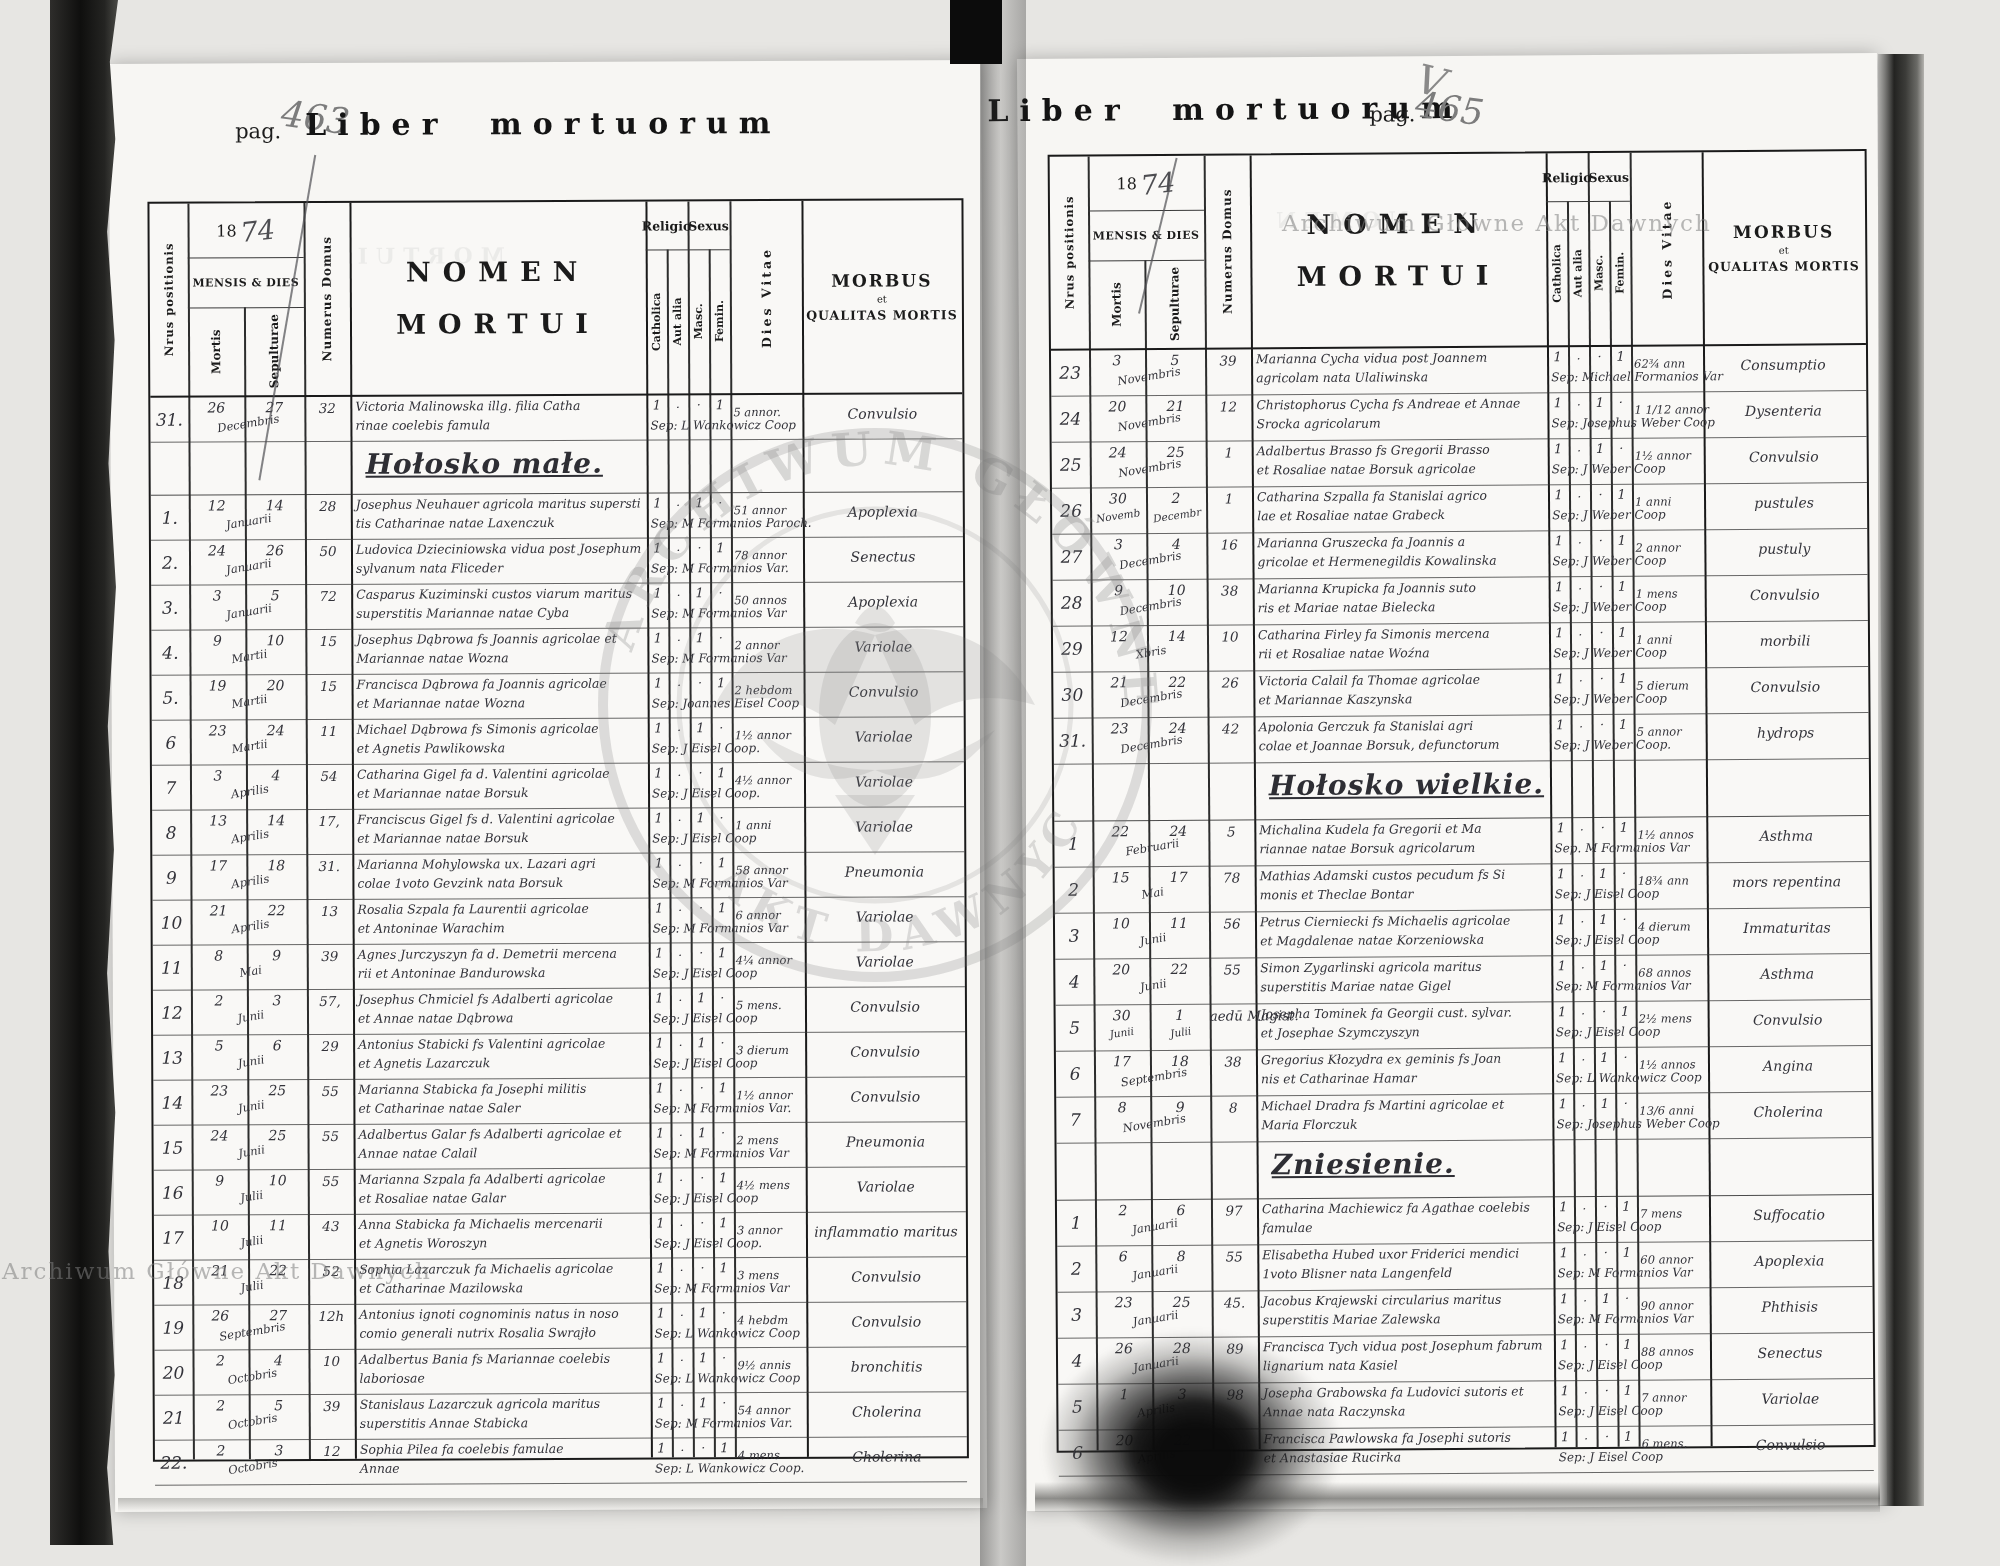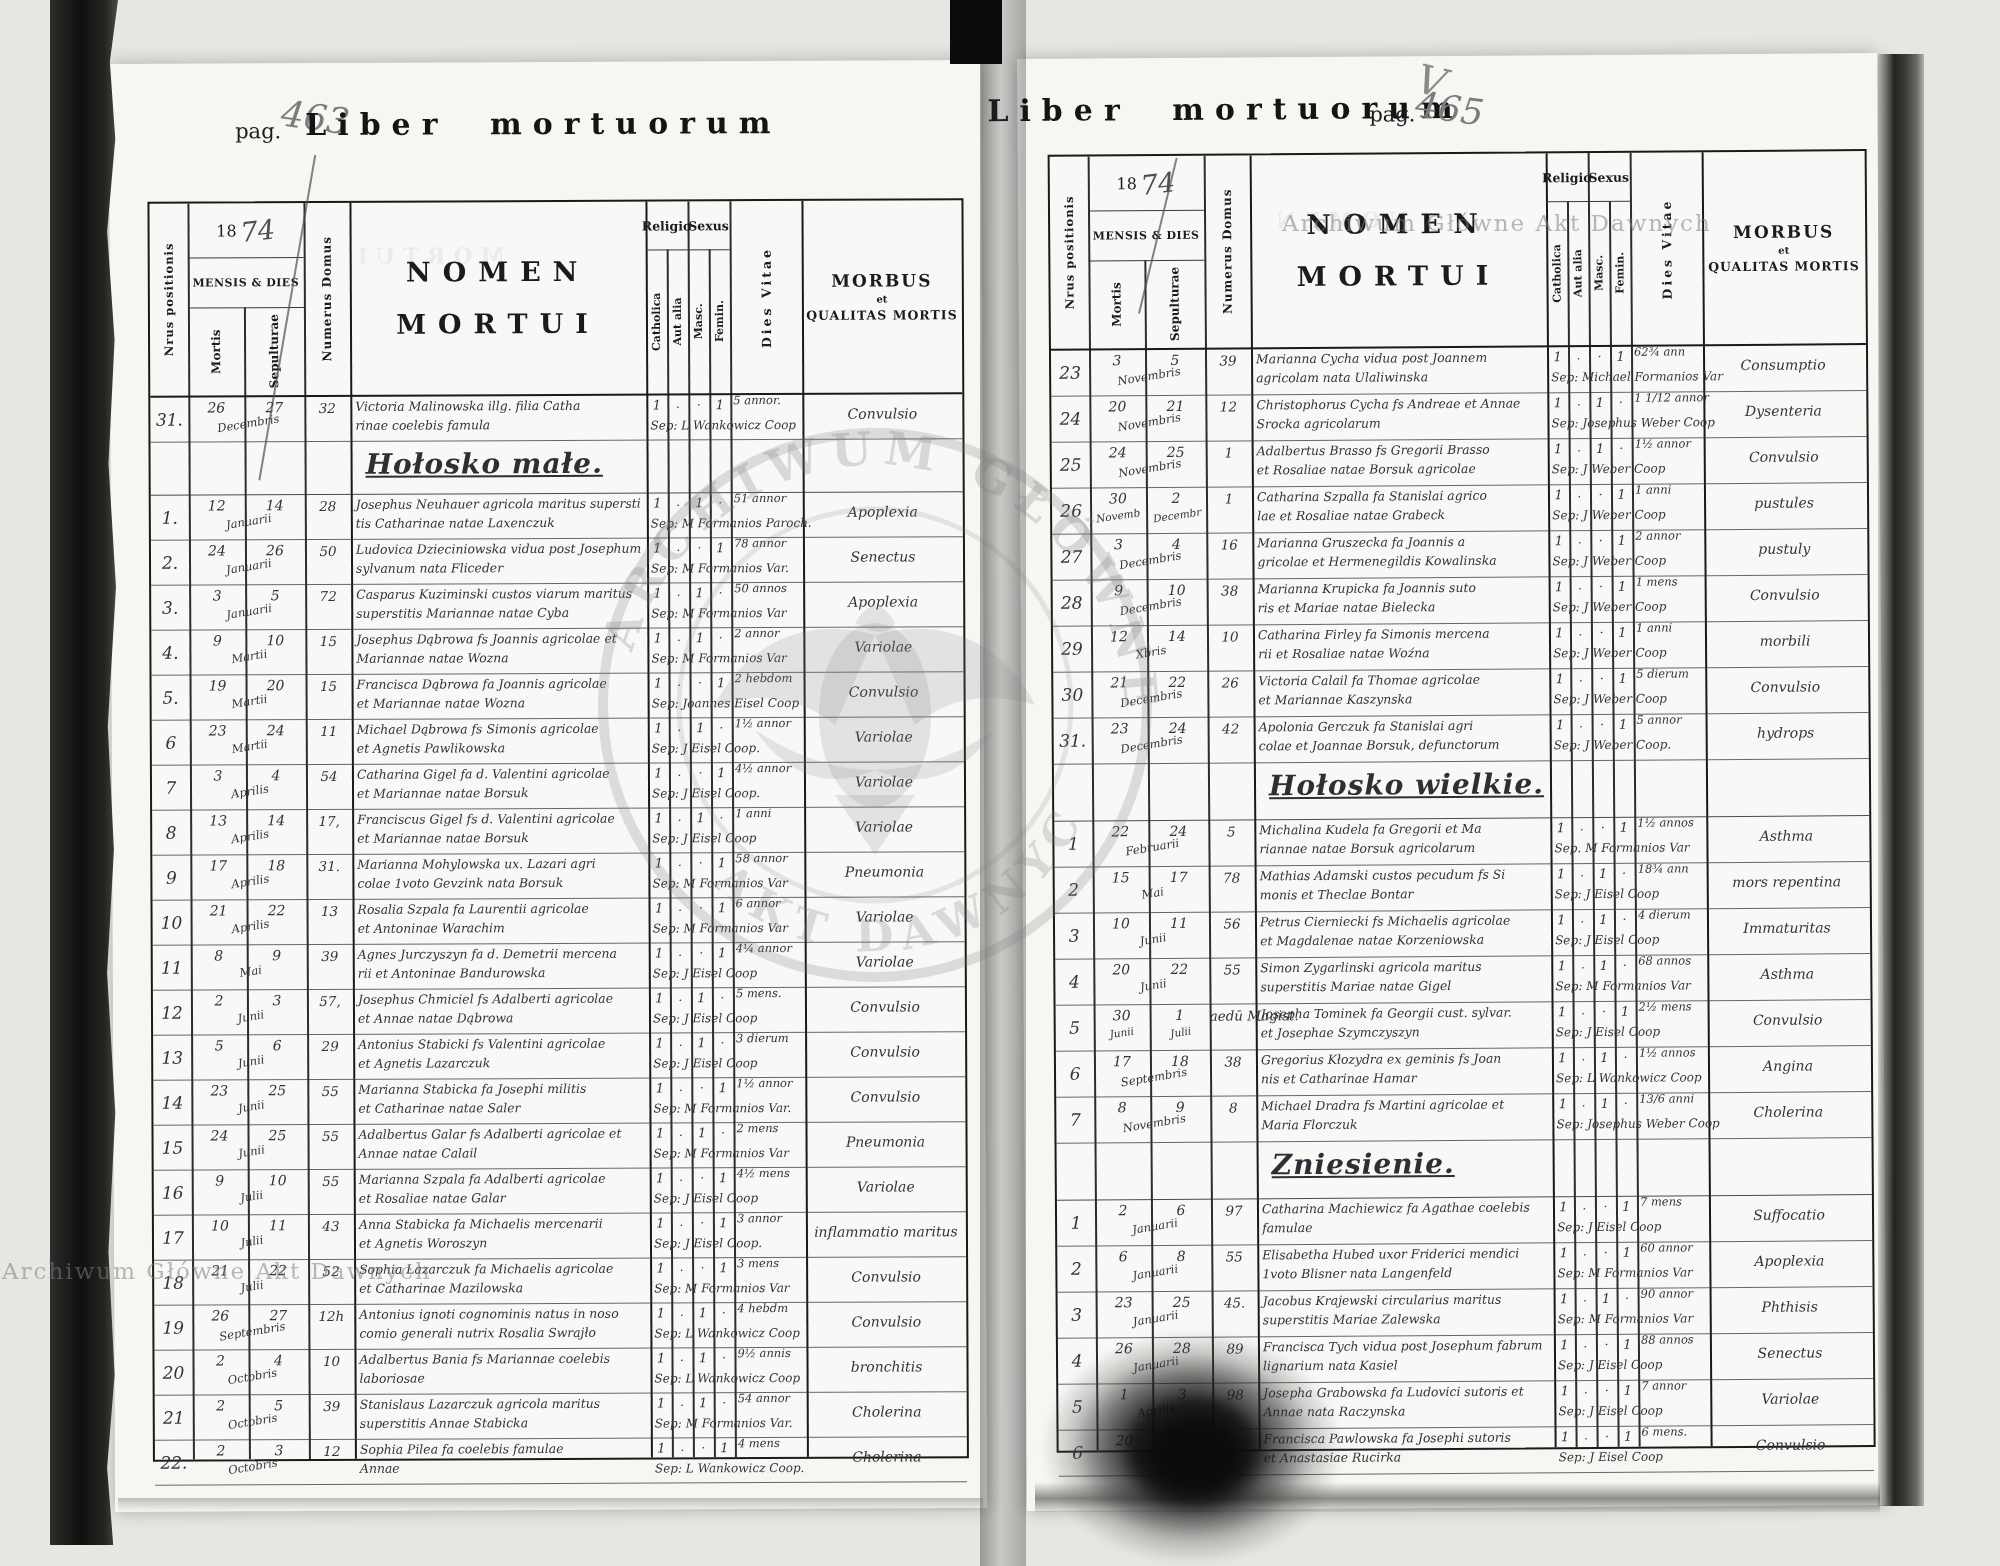--- a/index.html
+++ b/index.html
@@ -31,21 +31,21 @@
   .h-nomen{left:200px;top:0;width:296px;height:192px;flex-direction:column;font-size:27px;letter-spacing:12px;line-height:52px;}
   .h-religio{left:496px;top:0;width:42px;height:48px;font-size:12.5px;}
   .h-cath{left:496px;top:48px;width:21px;height:144px;font-size:11px;}
   .h-aut{left:517px;top:48px;width:21px;height:144px;font-size:11px;}
   .h-sexus{left:538px;top:0;width:42px;height:48px;font-size:12.5px;}
   .h-masc{left:538px;top:48px;width:21px;height:144px;font-size:11px;}
   .h-fem{left:559px;top:48px;width:21px;height:144px;font-size:11px;}
   .h-vitae{left:580px;top:0;width:72px;height:192px;font-size:12.5px;letter-spacing:3px;}
   .h-morbus{left:652px;top:0;right:0;height:192px;flex-direction:column;}
   .h-morbus .m1{font-size:17px;letter-spacing:2px;}
-  .h-morbus .m2{font-size:10px;font-weight:bold;margin:3px 8px;}
+  .h-morbus .m2{font-size:10px;font-weight:normal;margin:3px 8px;}
   .h-morbus .m3{font-size:12.5px;letter-spacing:1px;}
   
   .trow{position:relative;border-bottom:1.3px solid rgba(55,55,55,.75);}
   .lp .trow{height:44px;} .rp .trow{height:45px;}
   .section-row{position:relative;height:52px;border-bottom:1.4px solid rgba(45,45,45,.85);}
   .rp .section-row{height:56px;}
   .section-label{position:absolute;left:215px;top:6px;font-size:28px;font-weight:bold;text-decoration:underline;letter-spacing:1px;color:#2e2e34;}
   .c{position:absolute;white-space:nowrap;line-height:1;}
   .cn{left:2px;top:14px;width:34px;text-align:center;font-size:17px;}
   .cd1{left:38px;top:3px;width:56px;text-align:center;font-size:14px;}
@@ -53,21 +53,21 @@
   .cmo{left:46px;top:21px;width:104px;text-align:center;font-size:11.5px;transform:rotate(-9deg);}
   .cmoA{left:36px;top:22px;width:60px;text-align:center;font-size:10.5px;transform:rotate(-8deg);}
   .cmoB{left:96px;top:22px;width:58px;text-align:center;font-size:10.5px;transform:rotate(-8deg);}
   .ch{left:154px;top:5px;width:46px;text-align:center;font-size:13.5px;}
   .cl1{left:205px;top:4px;width:294px;font-size:12.4px;}
   .cl2{left:205px;top:23px;width:294px;font-size:12.4px;}
   .cc{left:496px;top:3px;width:21px;text-align:center;font-size:13px;}
   .ca{left:517px;top:6px;width:21px;text-align:center;font-size:12px;}
   .cm{left:538px;top:3px;width:21px;text-align:center;font-size:13px;}
   .cf{left:559px;top:3px;width:21px;text-align:center;font-size:13px;}
-  .cv{left:583px;top:0;width:90px;font-size:11.5px;}
+  .cv{left:583px;top:12px;width:90px;font-size:11.5px;}
   .cs{left:500px;top:24px;width:170px;font-size:12px;}
   .cmb{left:656px;top:12px;width:152px;text-align:center;font-size:14px;}
   
   .edge-left{position:absolute;left:50px;top:0;width:68px;height:1545px;background:linear-gradient(to right,#2e2d2b,#0f0f0e 45%,#242422 80%,#4a4a46);
     clip-path:polygon(0 0,100% 0,88% 4%,96% 9%,84% 15%,95% 22%,86% 30%,97% 38%,85% 47%,94% 55%,84% 63%,96% 72%,86% 81%,95% 89%,84% 95%,93% 100%,0 100%);z-index:6;}
   .gutter{position:absolute;left:980px;top:0;width:46px;height:1566px;background:linear-gradient(to right,rgba(25,25,25,.38),rgba(70,70,70,.18) 45%,rgba(20,20,20,.30));z-index:5;}
   .topbar{position:absolute;left:950px;top:0;width:52px;height:64px;background:#0c0c0c;z-index:7;}
   .edge-right{position:absolute;left:1878px;top:54px;width:46px;height:1452px;z-index:6;
     background:linear-gradient(to right,rgba(90,90,88,.25),#232321 35%,#3c3c39 60%,#6b6b67 85%,#b5b4b0);}
   .bottom-shadow-r{position:absolute;left:1035px;top:1482px;width:845px;height:30px;z-index:5;

